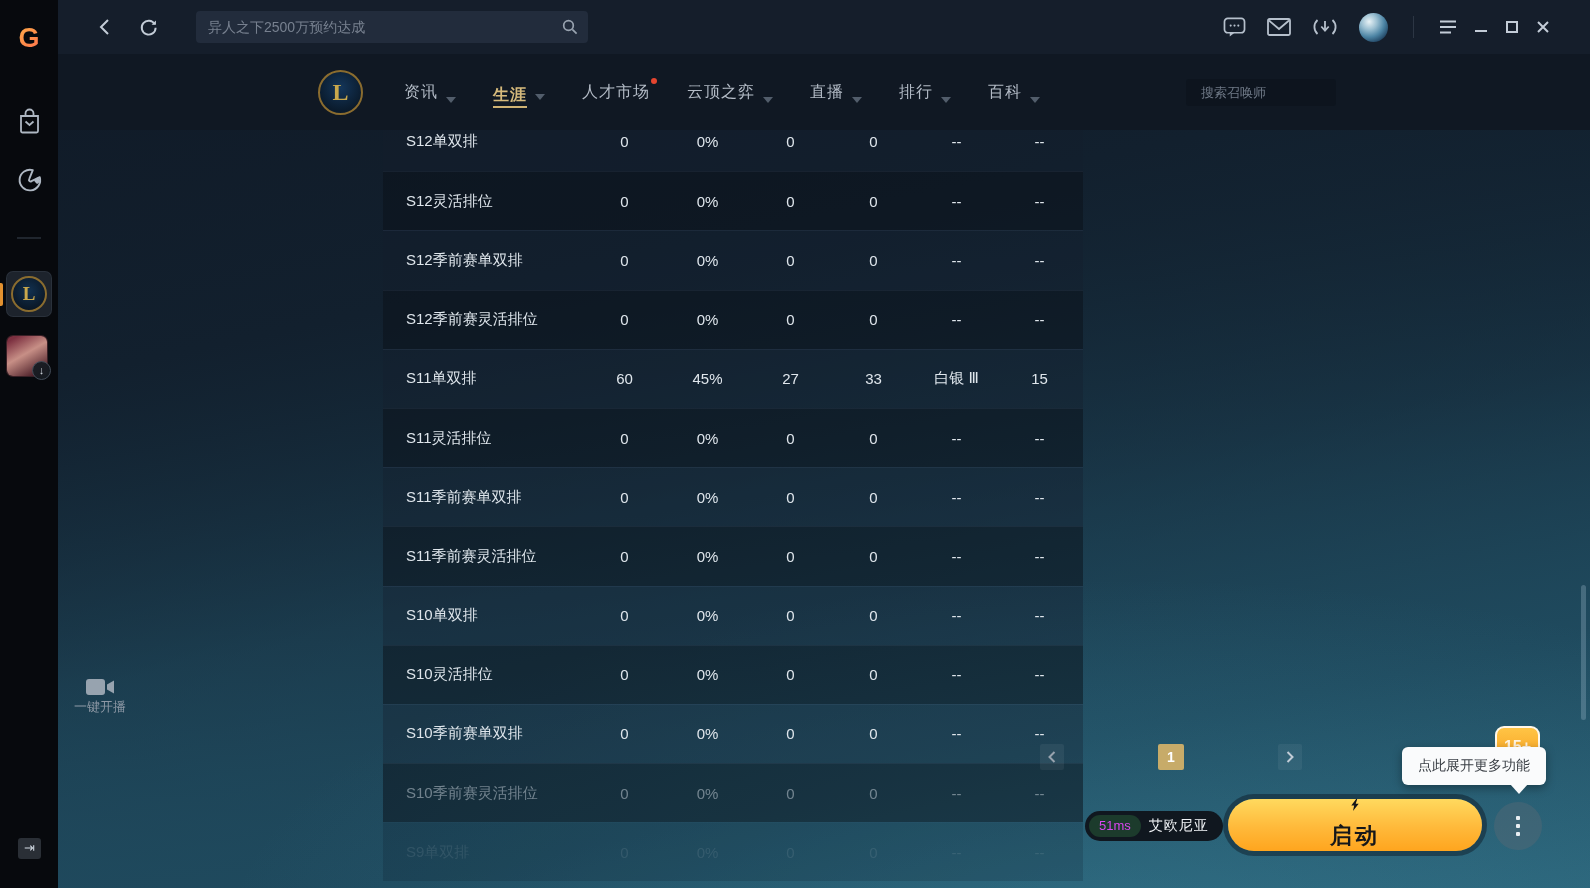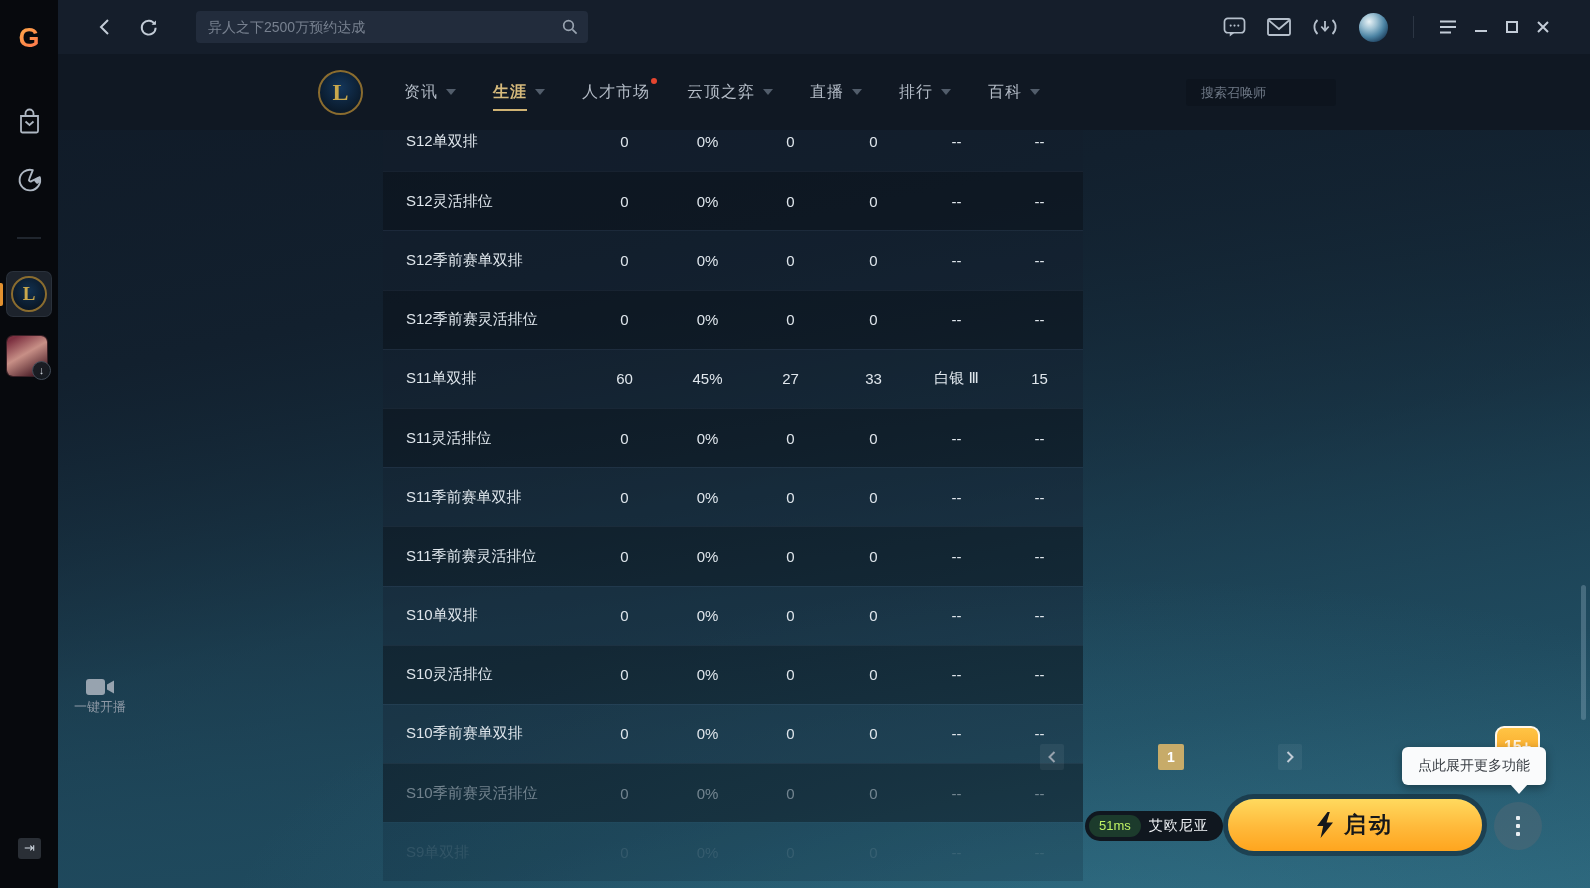--- a/index.html
+++ b/index.html
@@ -41,23 +41,23 @@
             background:radial-gradient(circle at 35% 30%, #e8f2f6 0%, #9cc0d2 28%, #4c84a4 55%, #1f4260 80%, #122736 100%); cursor:pointer; }
   .tb-div { width:1px; height:22px; background:#2c3644; margin:0 4px; }
   .win-group { display:flex; align-items:center; gap:17px; }
 
   
   .gamenav { position:absolute; left:58px; top:54px; width:1532px; height:76px; background:#101823; z-index:20; }
   .lol-logo { position:absolute; left:260px; top:16px; width:45px; height:45px; border-radius:50%; border:2px solid #8a6c2f;
               background:radial-gradient(circle at 50% 38%, #14365a 0%, #0a1b2d 70%, #081320 100%);
               display:flex; align-items:center; justify-content:center; font-family:"Liberation Serif",serif; color:#c9a84c; font-size:24px; font-weight:700; }
   .nav-tabs { position:absolute; left:346px; top:0; height:76px; display:flex; align-items:center; gap:37px; }
-  .tab { position:relative; display:flex; align-items:center; font-size:16px; color:#b3bbc6; cursor:pointer; letter-spacing:1px; }
+  .tab { position:relative; display:flex; align-items:flex-end; font-size:16px; color:#b3bbc6; cursor:pointer; letter-spacing:1px; }
   .tab .caret { width:0; height:0; margin-left:8px; border-left:5px solid transparent; border-right:5px solid transparent; border-top:6px solid #525d6b; }
-  .tab.active .tab-label { color:#d6ba7c; font-weight:700; padding-bottom:6px; border-bottom:2px solid #cfb273; margin-bottom:-8px; }
+  .tab.active .tab-label { color:#d6ba7c; font-weight:700; border-bottom:2px solid #cfb273; margin-bottom:-8px; }
   .red-dot { position:absolute; right:-7px; top:-4px; width:6px; height:6px; border-radius:50%; background:#e5452f; }
   .sum-search { position:absolute; left:1128px; top:25px; width:150px; height:27px; display:flex; align-items:center; gap:7px;
                 background:rgba(9,15,23,.35); border-radius:3px; padding:0 8px; color:#8b95a2; }
   .sum-search input { flex:1; background:transparent; border:none; outline:none; color:#aab3bf; font-size:13px; font-family:"Liberation Sans",sans-serif; }
   .sum-search input::placeholder { color:#6f7987; }
 
   
   .page { position:absolute; left:58px; top:54px; width:1532px; height:834px;
           background:linear-gradient(168deg,#101a27 0%, #12202e 28%, #17334573 55%, #1f4a5e 78%, #2a6075 100%),
                      linear-gradient(#101a27,#245468); z-index:5; }
@@ -92,26 +92,26 @@
             display:flex; align-items:center; justify-content:center; cursor:pointer; }
 
   
   .stream { position:absolute; left:12px; top:622px; width:60px; text-align:center; z-index:10; cursor:pointer; }
   .stream .cam { color:#9aa6b2; display:flex; justify-content:center; }
   .stream .lbl { color:#8d98a5; font-size:13px; }
 
   
   .ping-pill { position:absolute; left:1027px; top:757px; height:30px; background:#10171f; border-radius:15px; display:flex; align-items:center;
                padding:0 14px 0 4px; gap:8px; z-index:12; cursor:pointer; }
-  .ping-val { background:#1c3b2c; color:#bef264; font-size:13px; border-radius:11px; height:22px; line-height:22px; padding:0 10px; }
+  .ping-val { background:#1c3b2c; color:#d946ef; font-size:13px; border-radius:11px; height:22px; line-height:22px; padding:0 10px; }
   .ping-server { color:#f2f5f8; font-size:14px; font-weight:400; letter-spacing:1px; }
   .launch-btn { position:absolute; left:1170px; top:745px; width:254px; height:52px; border-radius:26px;
                 background:linear-gradient(180deg,#ffd95e 0%, #ffb93a 55%, #ffa51e 100%);
                 box-shadow:0 0 0 5px rgba(12,23,33,.45); display:flex; align-items:center; justify-content:center; gap:10px;
-                color:#15171a; font-size:22px; font-weight:700; letter-spacing:3px; cursor:pointer; z-index:12; }
+                color:#15171a; font-size:22px; font-weight:700; letter-spacing:3px; cursor:pointer; z-index:12;flex-direction:column; }
   .more-btn { position:absolute; left:1436px; top:748px; width:48px; height:48px; border-radius:50%; background:rgba(84,104,118,.48);
               display:flex; flex-direction:column; align-items:center; justify-content:center; gap:4px; cursor:pointer; z-index:12; }
   .more-btn i { width:4px; height:4px; background:#e8eef2; border-radius:1px; }
   .count-badge { position:absolute; left:1437px; top:672px; width:45px; height:41px; border-radius:9px;
                  background:linear-gradient(180deg,#ffc445,#f79f1f); border:2px solid rgba(255,255,255,.9);
                  color:rgba(255,255,255,.85); font-size:16px; font-weight:800; display:flex; align-items:center; justify-content:center;
                  z-index:11; cursor:pointer; }
   .tooltip { position:absolute; left:1344px; top:693px; width:144px; height:38px; background:#fafbfc; border-radius:6px;
              box-shadow:0 3px 10px rgba(0,0,0,.35); color:#3a3f45; font-size:14px; display:flex; align-items:center; justify-content:center;
              z-index:13; }

